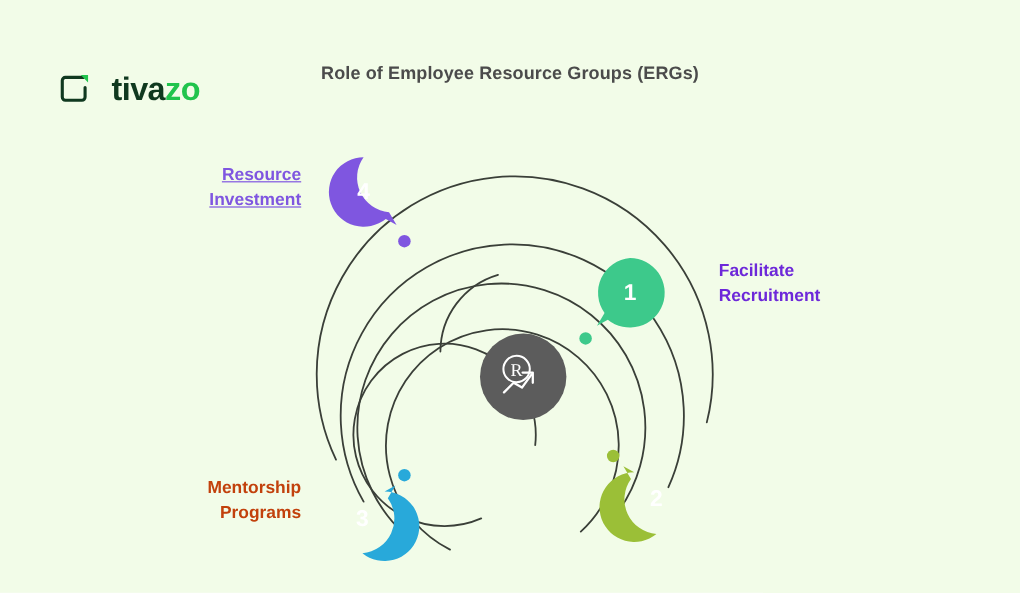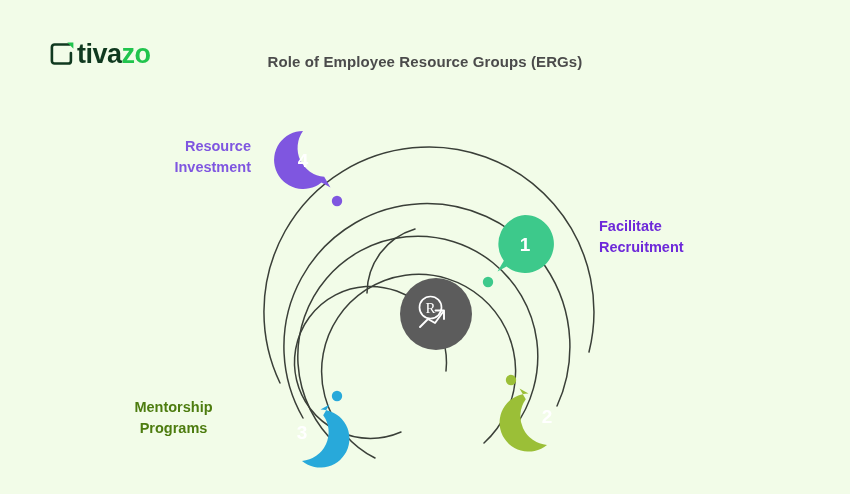--- a/index.html
+++ b/index.html
@@ -18,24 +18,24 @@
     width: 850px;
     height: 494px;
     background: #f2fce8;
     overflow: hidden;
   }
 
   
   #logo {
     position: absolute;
     left: 48px;
-    top: 40px;
+    top: 60px;
     display: flex;
     align-items: center;
-    gap: 1px;
+    gap: 17px;
   }
   #logo-mark {
     width: 28px;
     height: 28px;
     display: block;
   }
   #logo-text {
     font-size: 27px;
     font-weight: 700;
     letter-spacing: -0.5px;
@@ -126,22 +126,22 @@
   
   .label {
     position: absolute;
     font-size: 14.5px;
     font-weight: 700;
     line-height: 1.45;
     white-space: pre-line;
   }
   #label-1 { left: 599px; top: 216px; text-align: left;  color: #6d28d9; }
   #label-2 { left: 599px; top: 387px; text-align: left;  color: #9bbf37; }
-  #label-3 { left: 96px;  top: 397px; width: 155px; text-align: center; color: #4d7c0f; }
-  #label-4 { left: 96px;  top: 136px; width: 155px; text-align: right; color: #7f56e0; }
+  #label-3 { left: 96px;  top: 397px; width: 155px; text-align: right; color: #c2410c; }
+  #label-4 { left: 96px;  top: 136px; width: 155px; text-align: right; color: #7f56e0; text-decoration: underline; }
 </style>
 </head>
 <body>
 
 <div id="canvas">
 
   <div id="logo">
     <svg id="logo-mark" viewBox="0 0 28 28">
       <path d="M21.5 4.5 H6.5 A2.6 2.6 0 0 0 3.9 7.1 V20.9 A2.6 2.6 0 0 0 6.5 23.5 H20.3 A2.6 2.6 0 0 0 22.9 20.9 V13" fill="none" stroke="#10391f" stroke-width="2.6" stroke-linecap="round" stroke-linejoin="round"></path>
       <path d="M19.3 2.6 L25.4 2.6 L25.4 8.7 Z" fill="#21c44d"></path>

